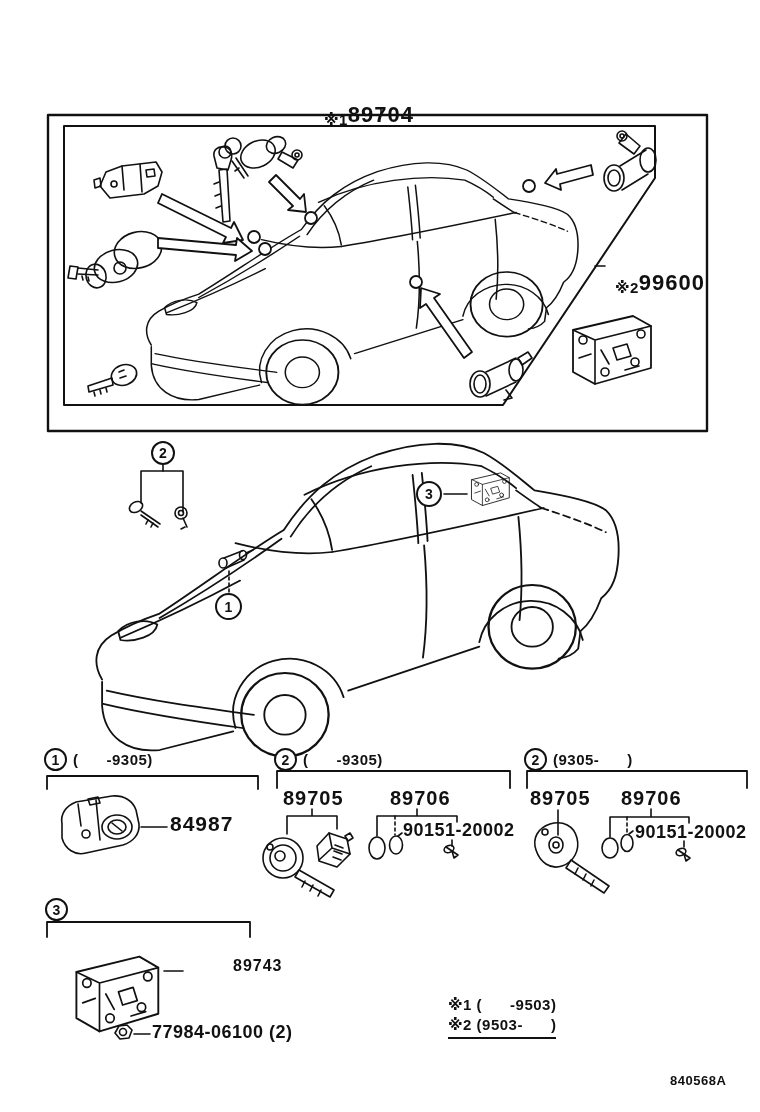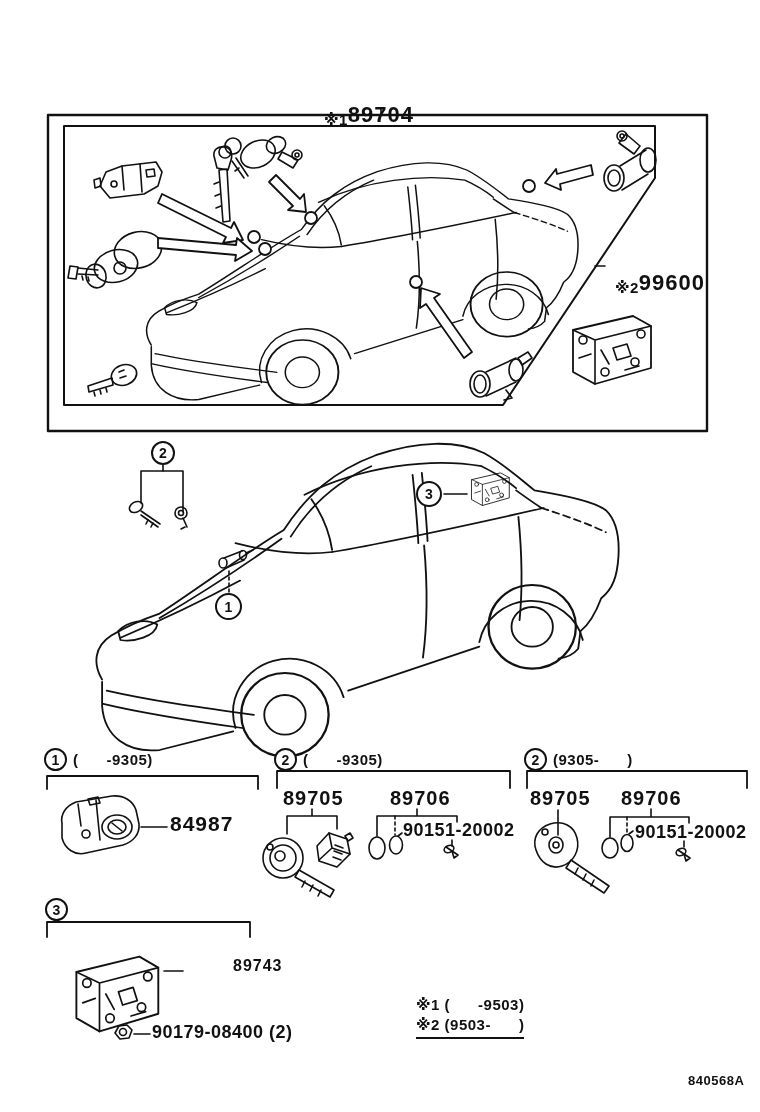--- a/index.html
+++ b/index.html
@@ -298,20 +298,20 @@
 
 <div class="lbl partnum" style="left:283px;top:787px;">89705</div>
 <div class="lbl partnum" style="left:390px;top:787px;">89706</div>
 <div class="lbl partnum-sm" style="left:403px;top:820px;font-weight:bold;">90151-20002</div>
 
 <div class="lbl partnum" style="left:530px;top:787px;">89705</div>
 <div class="lbl partnum" style="left:621px;top:787px;">89706</div>
 <div class="lbl partnum-sm" style="left:635px;top:822px;font-weight:bold;">90151-20002</div>
 
 <div class="lbl partnum" style="left:186px;top:957px;font-size:16px;margin-left:47px;">89743</div>
-<div class="lbl" style="left:152px;top:1022px;font-size:18px;letter-spacing:0.5px;">90179-08400 (2)</div>
-
-<div class="abs" style="left:416px;top:995px;border-bottom:2px solid #111;padding-bottom:2px;">
+<div class="lbl" style="left:152px;top:1022px;font-size:18px;letter-spacing:0.5px;">77984-06100 (2)</div>
+
+<div class="abs" style="left:448px;top:995px;border-bottom:2px solid #111;padding-bottom:2px;">
   <div class="note-line">※1 (      -9503)</div>
   <div class="note-line">※2 (9503-      )</div>
 </div>
 
-<div class="lbl doc" style="left:670px;top:1073px;margin-left:18px;">840568A</div>
+<div class="lbl doc" style="left:670px;top:1073px;">840568A</div>
 
 </body></html>

